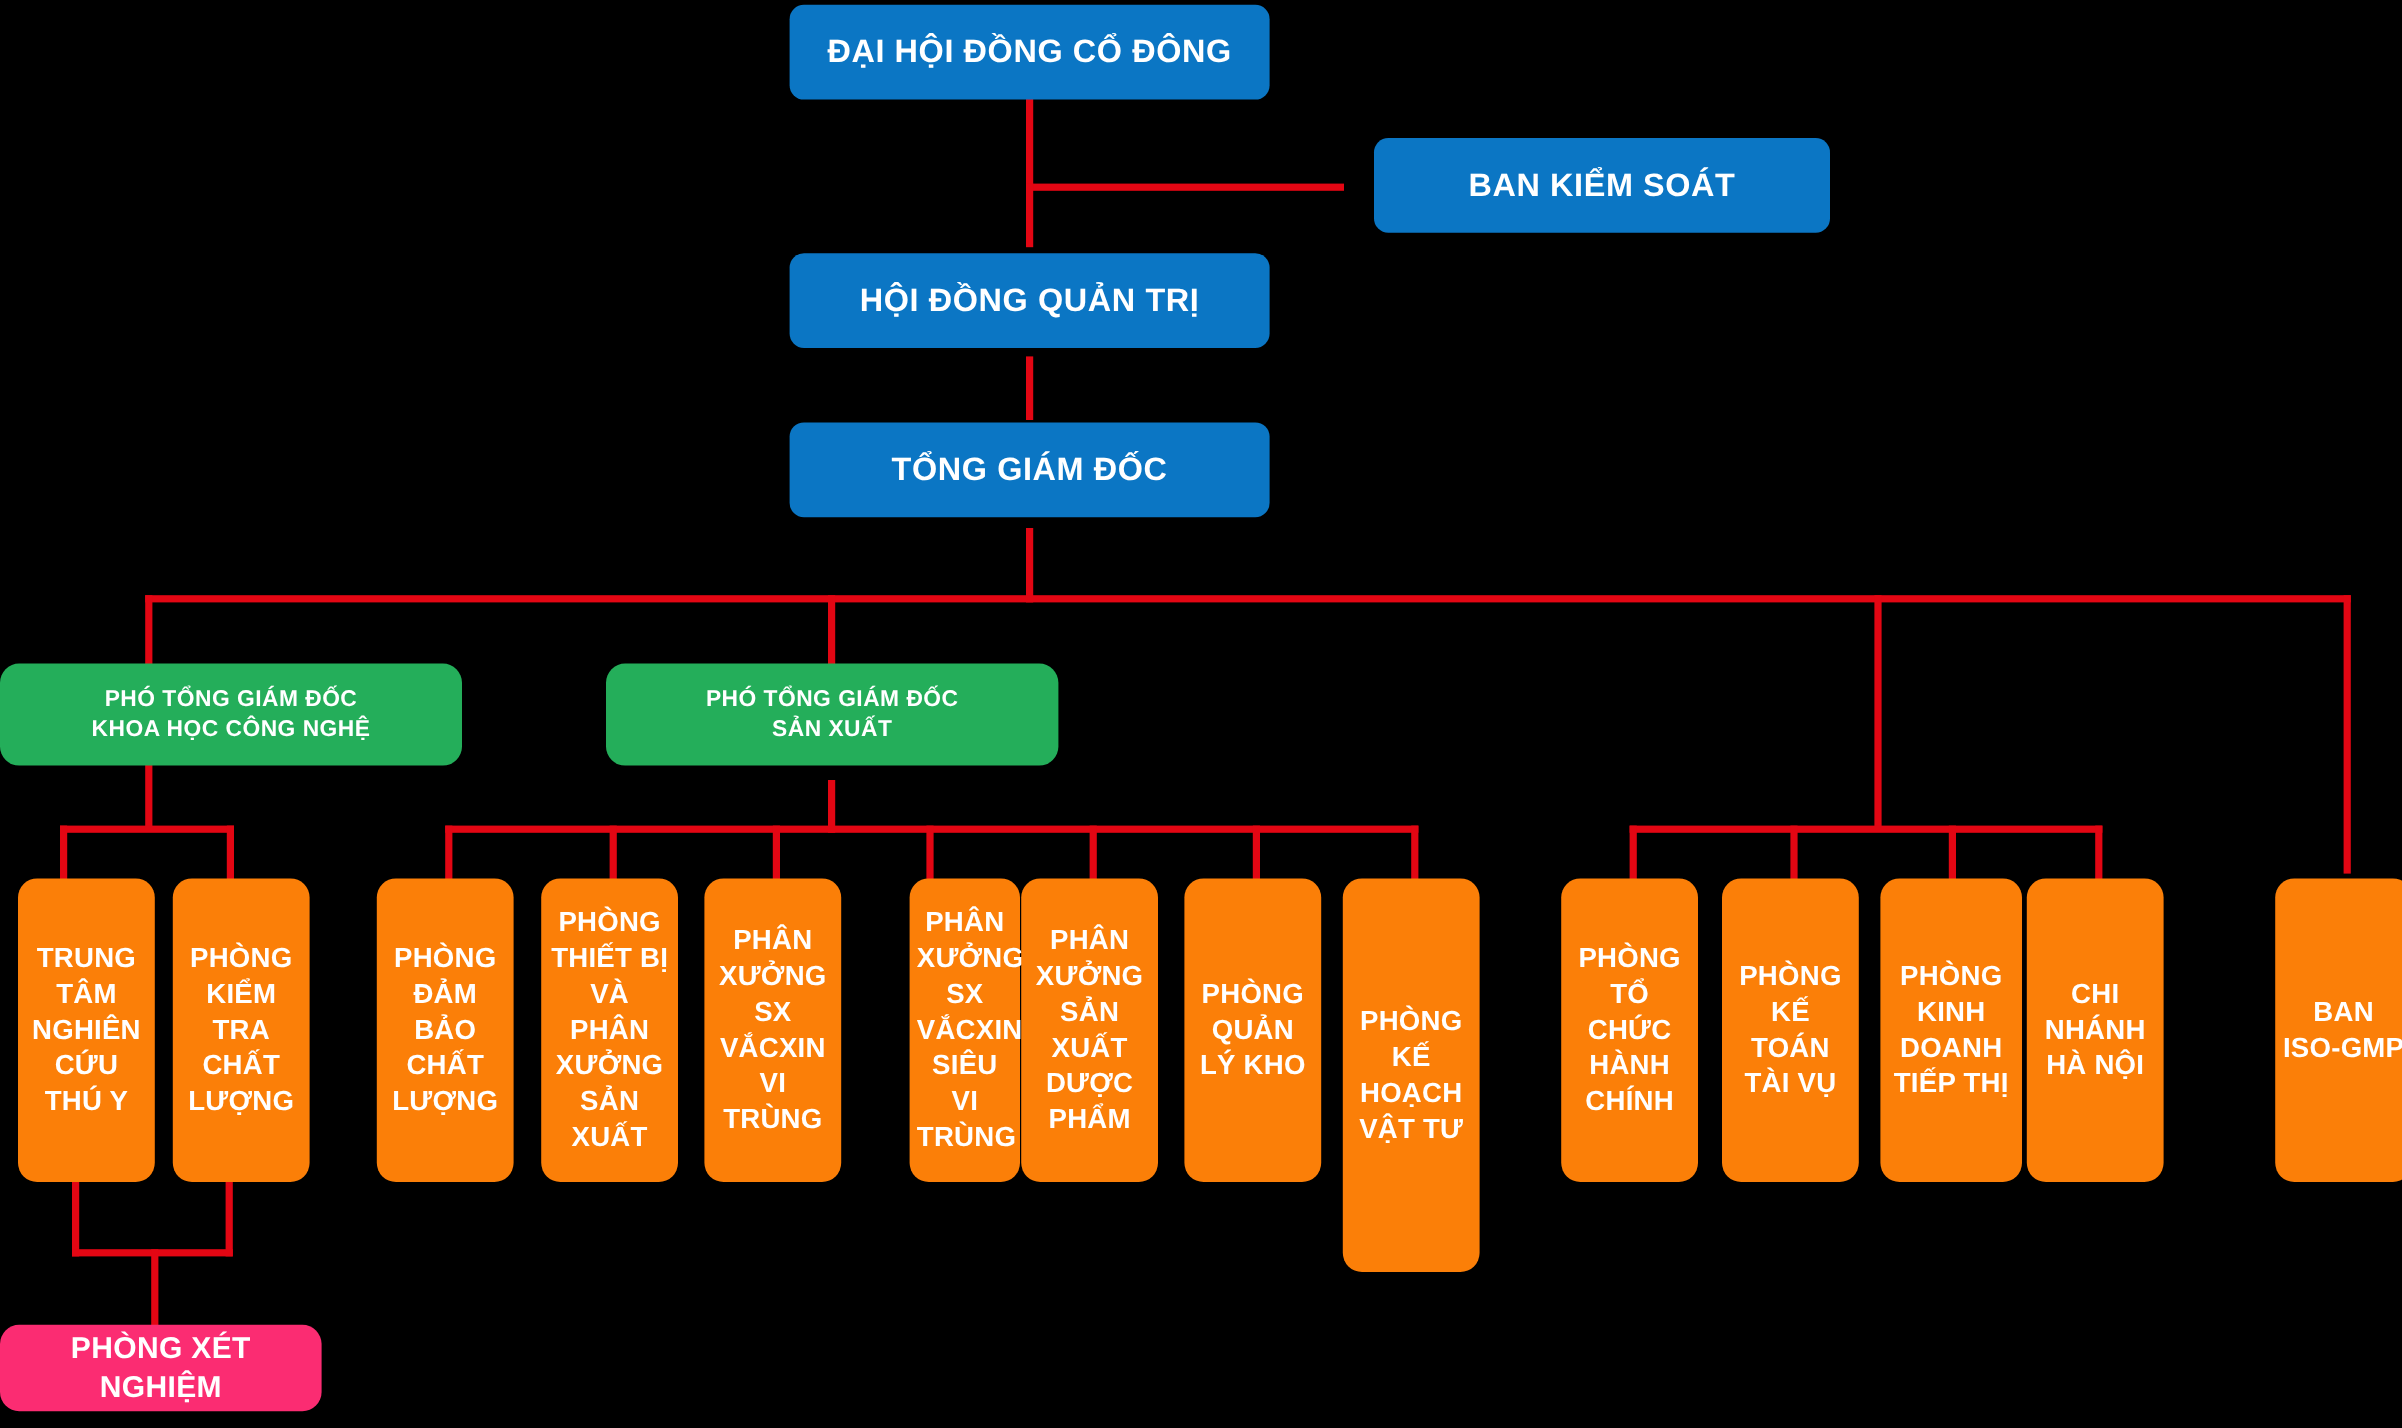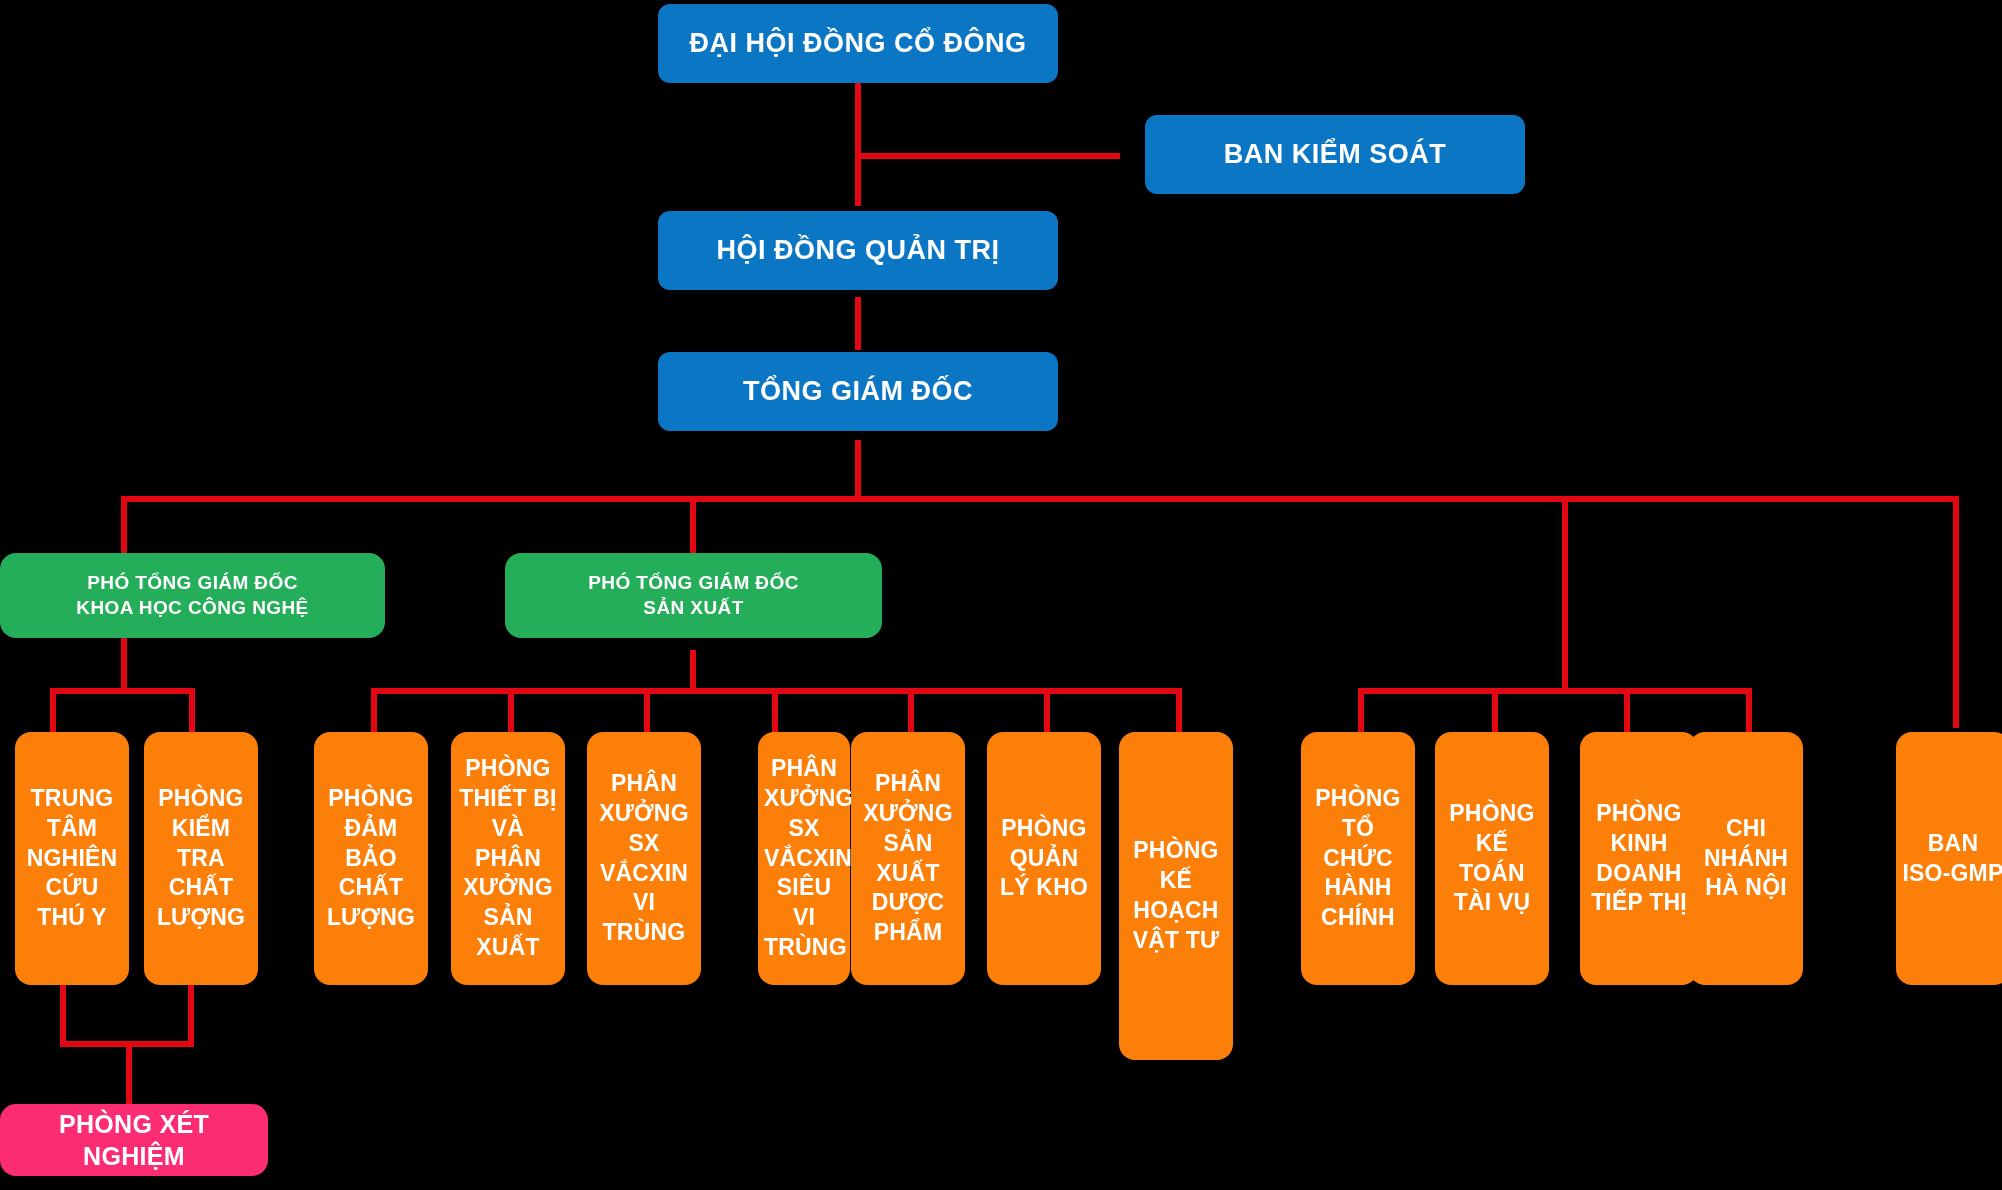--- a/index.html
+++ b/index.html
@@ -144,21 +144,21 @@
   </div>
 
   <div class="node lvl-orange" style="left:1301px;top:732px;width:114px;height:253px;">
     <span>PHÒNG TỔ CHỨC HÀNH CHÍNH</span>
   </div>
 
   <div class="node lvl-orange" style="left:1435px;top:732px;width:114px;height:253px;">
     <span>PHÒNG KẾ TOÁN TÀI VỤ</span>
   </div>
 
-  <div class="node lvl-orange" style="left:1567px;top:732px;width:118px;height:253px;margin-left:13px;">
+  <div class="node lvl-orange" style="left:1567px;top:732px;width:118px;height:253px;">
     <span>PHÒNG KINH DOANH TIẾP THỊ</span>
   </div>
 
   <div class="node lvl-orange" style="left:1689px;top:732px;width:114px;height:253px;">
     <span>CHI NHÁNH HÀ NỘI</span>
   </div>
 
   <div class="node lvl-orange" style="left:1896px;top:732px;width:114px;height:253px;">
     <span>BAN ISO-GMP</span>
   </div>

